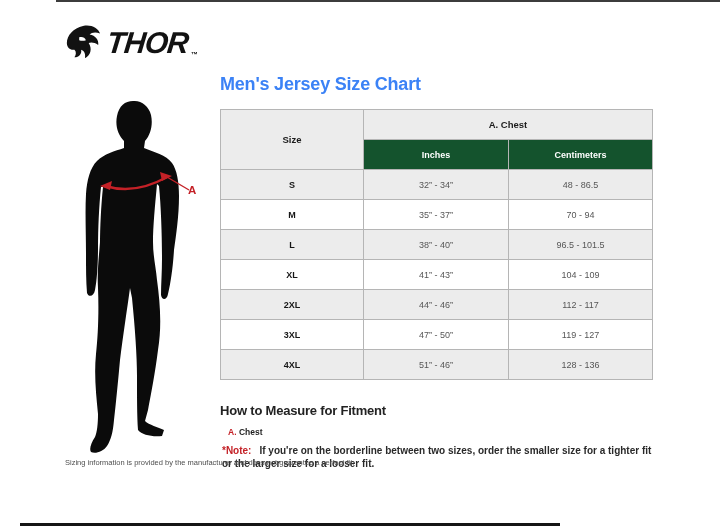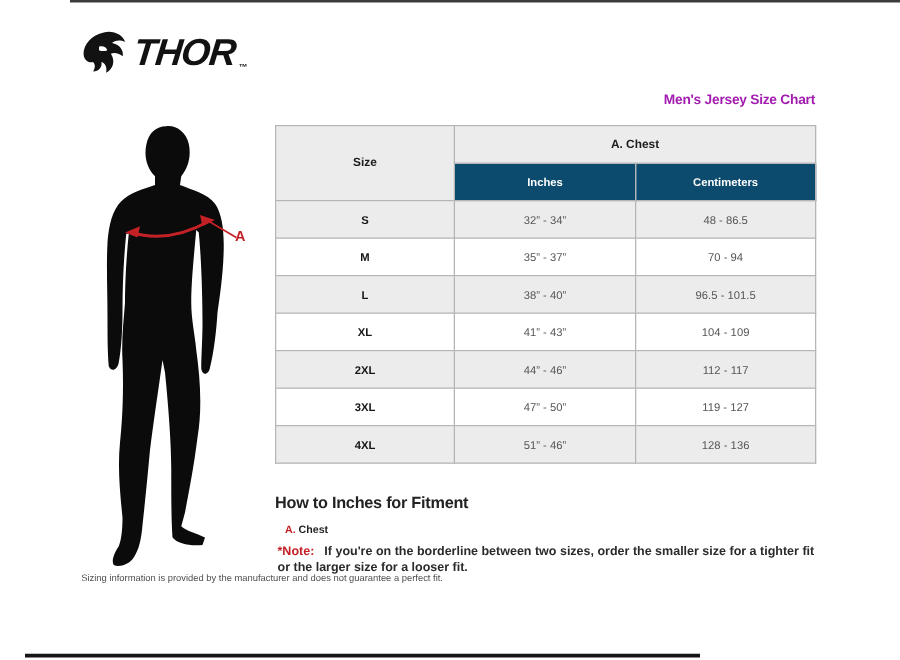--- a/index.html
+++ b/index.html
@@ -22,28 +22,28 @@
 
   
   .figure{position:absolute;left:55px;top:88px;width:170px;height:392px;}
   .chest-a{
     position:absolute;left:188px;top:185px;font-size:11.5px;font-weight:bold;
     color:#c42127;line-height:1;
   }
 
   
   .main{position:absolute;left:220px;top:74px;width:432px;}
-  .chart-title{font-size:11px;font-weight:bold;color:#a21caf;margin:0 0 14px 0;letter-spacing:-.2px;text-align:right;}
+  .chart-title{font-size:18px;font-weight:bold;color:#3b82f6;margin:0 0 14px 0;letter-spacing:-.2px;}
 
   table.size-chart{border-collapse:collapse;table-layout:fixed;width:432px;}
   .size-chart td,.size-chart th{border:1px solid #b5b5b5;text-align:center;vertical-align:middle;padding:0;}
   .size-chart th{font-size:9.5px;font-weight:bold;color:#1c1c1c;background:#ececec;}
   .th-size{height:42px;}
   .th-group{height:29px;}
-  .unit-bar{background:#0c4a6e;color:#ffffff;font-size:8px;font-weight:bold;height:13px;}
+  .unit-bar{background:#14532d;color:#ffffff;font-size:8px;font-weight:bold;height:13px;}
   .size-chart td{height:29px;font-size:9px;}
   .cell-size{font-weight:bold;color:#161616;}
   .cell-val{color:#565656;}
   tr.alt td{background:#ececec;}
 
   .measure{margin-top:23px;}
   .measure-title{font-size:13px;font-weight:bold;color:#222;margin:0 0 9px 0;letter-spacing:-.2px;}
   .measure-item{margin-left:8px;}
   .measure-item-head{font-size:8.5px;font-weight:bold;line-height:1.3;}
   .letter-red{color:#c42127;}
@@ -177,21 +177,21 @@
     </tr>
     <tr class="alt">
       <td class="cell-size">4XL</td>
       <td class="cell-val">51” - 46”</td>
       <td class="cell-val">128 - 136</td>
     </tr>
   </tbody>
     </table>
 
   <div class="measure">
-    <h2 class="measure-title">How to Inches for Fitment</h2>
+    <h2 class="measure-title">How to Measure for Fitment</h2>
     <div class="measure-item">
       <div class="measure-item-head">
         <span class="letter-red">A.</span>
         <span>Chest</span>
       </div>
     </div>
   </div>
 
   <div class="note">
     <span class="note-label">*Note:</span><span>If you're on the borderline between two sizes, order the smaller size for a tighter fit or the larger size for a looser fit.</span>

